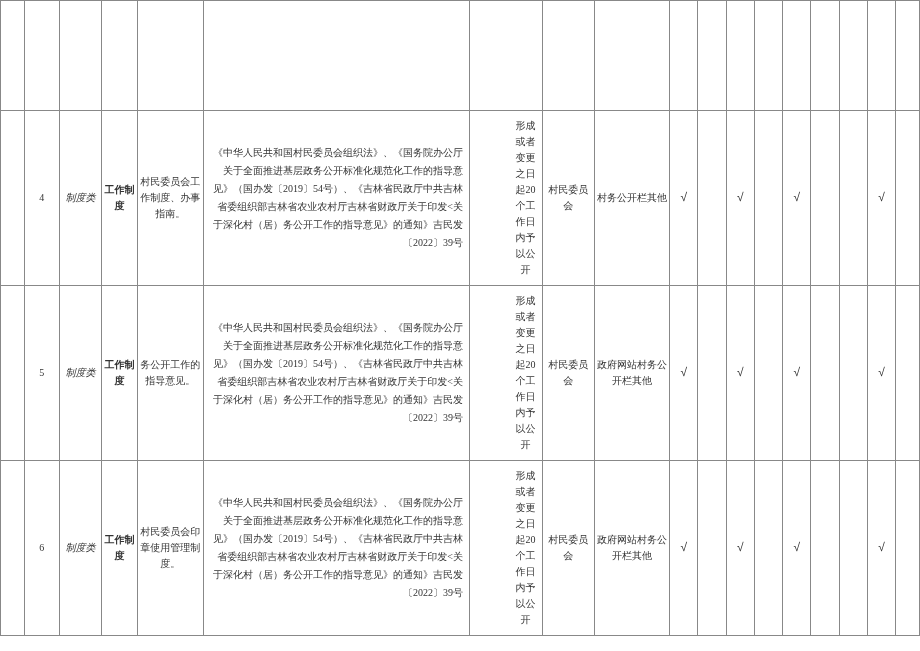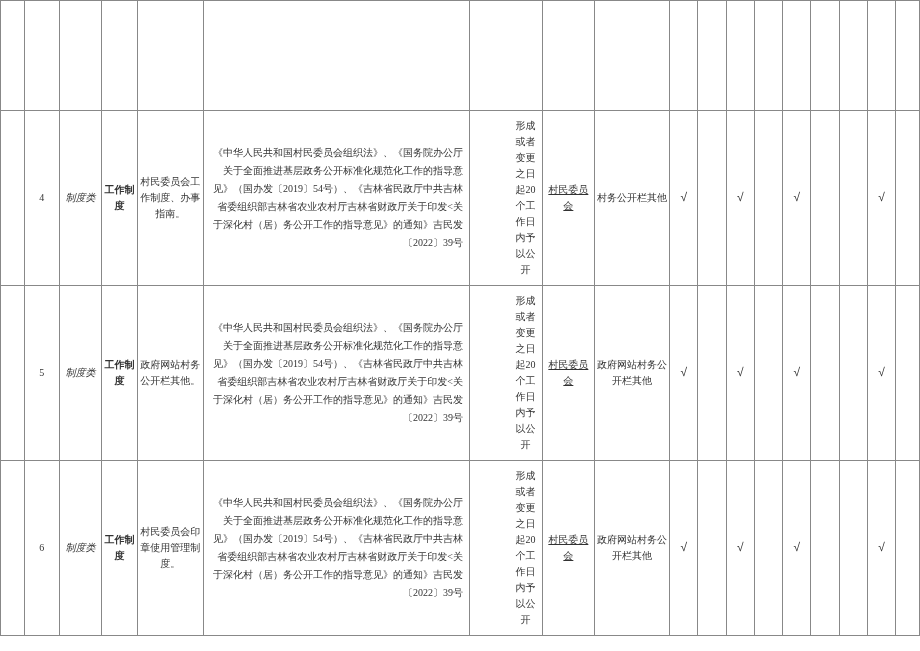--- a/index.html
+++ b/index.html
@@ -26,21 +26,21 @@
       line-height: 1.6;
       height: 175px;
     }
     td.narrow { width: 20px; }
     td.seq { width: 30px; }
     td.cat { width: 36px; font-style: italic; }
     td.sub { width: 30px; font-weight: bold; }
     td.title { width: 56px; }
     td.basis { width: 226px; text-align: right; padding: 4px 6px; line-height: 1.8; }
     td.time { width: 62px; padding-left: 41px; }
-    td.subj { width: 44px; text-decoration: underline; }
+    td.subj { width: 44px; }
     td.chan { width: 64px; }
     td.chk { width: 24px; font-size: 12px; }
     .check { font-family: Arial, sans-serif; }
     .spacer-row td { height: 110px; border-top: 1px solid #888; border-bottom: none; border-left: 1px solid #888; border-right: 1px solid #888; }
   </style>
 </head>
 <body>
 
 <table>
   <tbody>
@@ -85,21 +85,21 @@
       <td class="chk check"></td>
       <td class="chk check">√</td>
       <td class="narrow"></td>
     </tr>
 
     <tr>
       <td class="narrow"></td>
       <td class="seq">5</td>
       <td class="cat">制度类</td>
       <td class="sub">工作制度</td>
-      <td class="title">政府网站村务公开栏其他。</td>
+      <td class="title">务公开工作的指导意见。</td>
       <td class="basis">《中华人民共和国村民委员会组织法》、《国务院办公厅关于全面推进基层政务公开标准化规范化工作的指导意见》（国办发〔2019〕54号）、《吉林省民政厅中共吉林省委组织部吉林省农业农村厅吉林省财政厅关于印发&lt;关于深化村（居）务公开工作的指导意见》的通知》吉民发〔2022〕39号</td>
       <td class="time">形成或者变更之日起20个工作日内予以公开</td>
       <td class="subj">村民委员会</td>
       <td class="chan">政府网站村务公开栏其他</td>
       <td class="chk check">√</td>
       <td class="chk check"></td>
       <td class="chk check">√</td>
       <td class="chk check"></td>
       <td class="chk check">√</td>
       <td class="chk check"></td>

